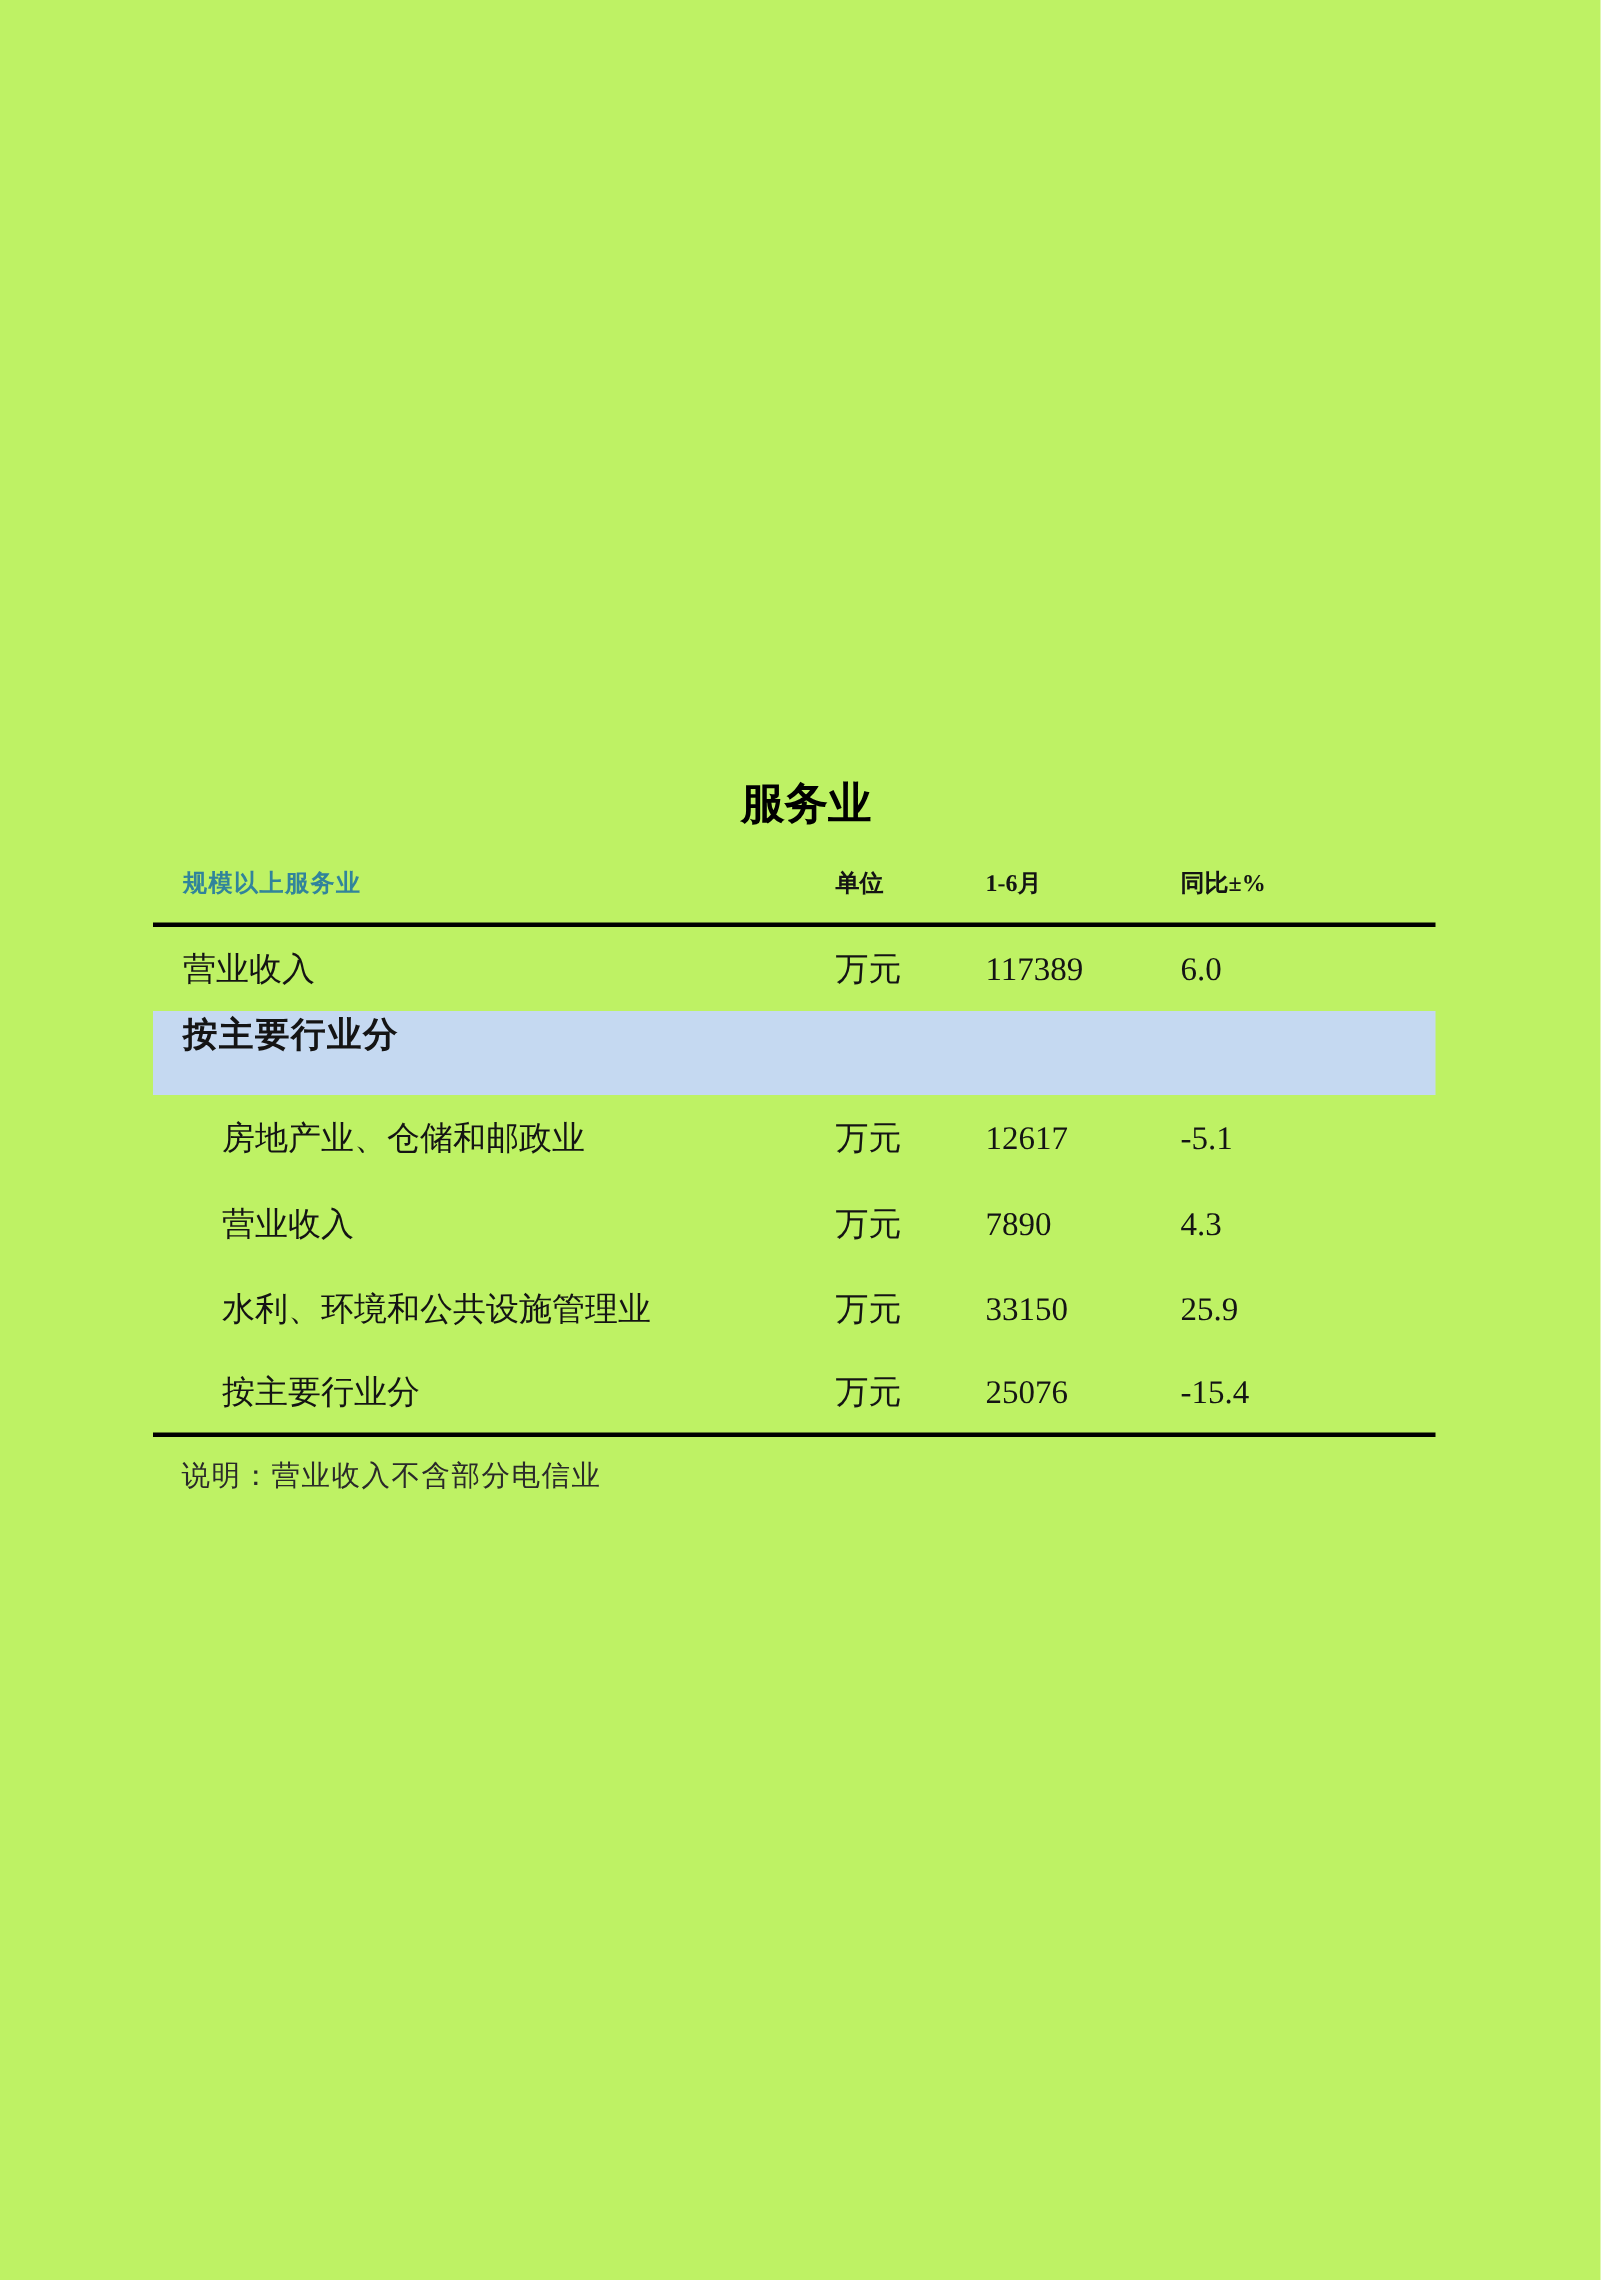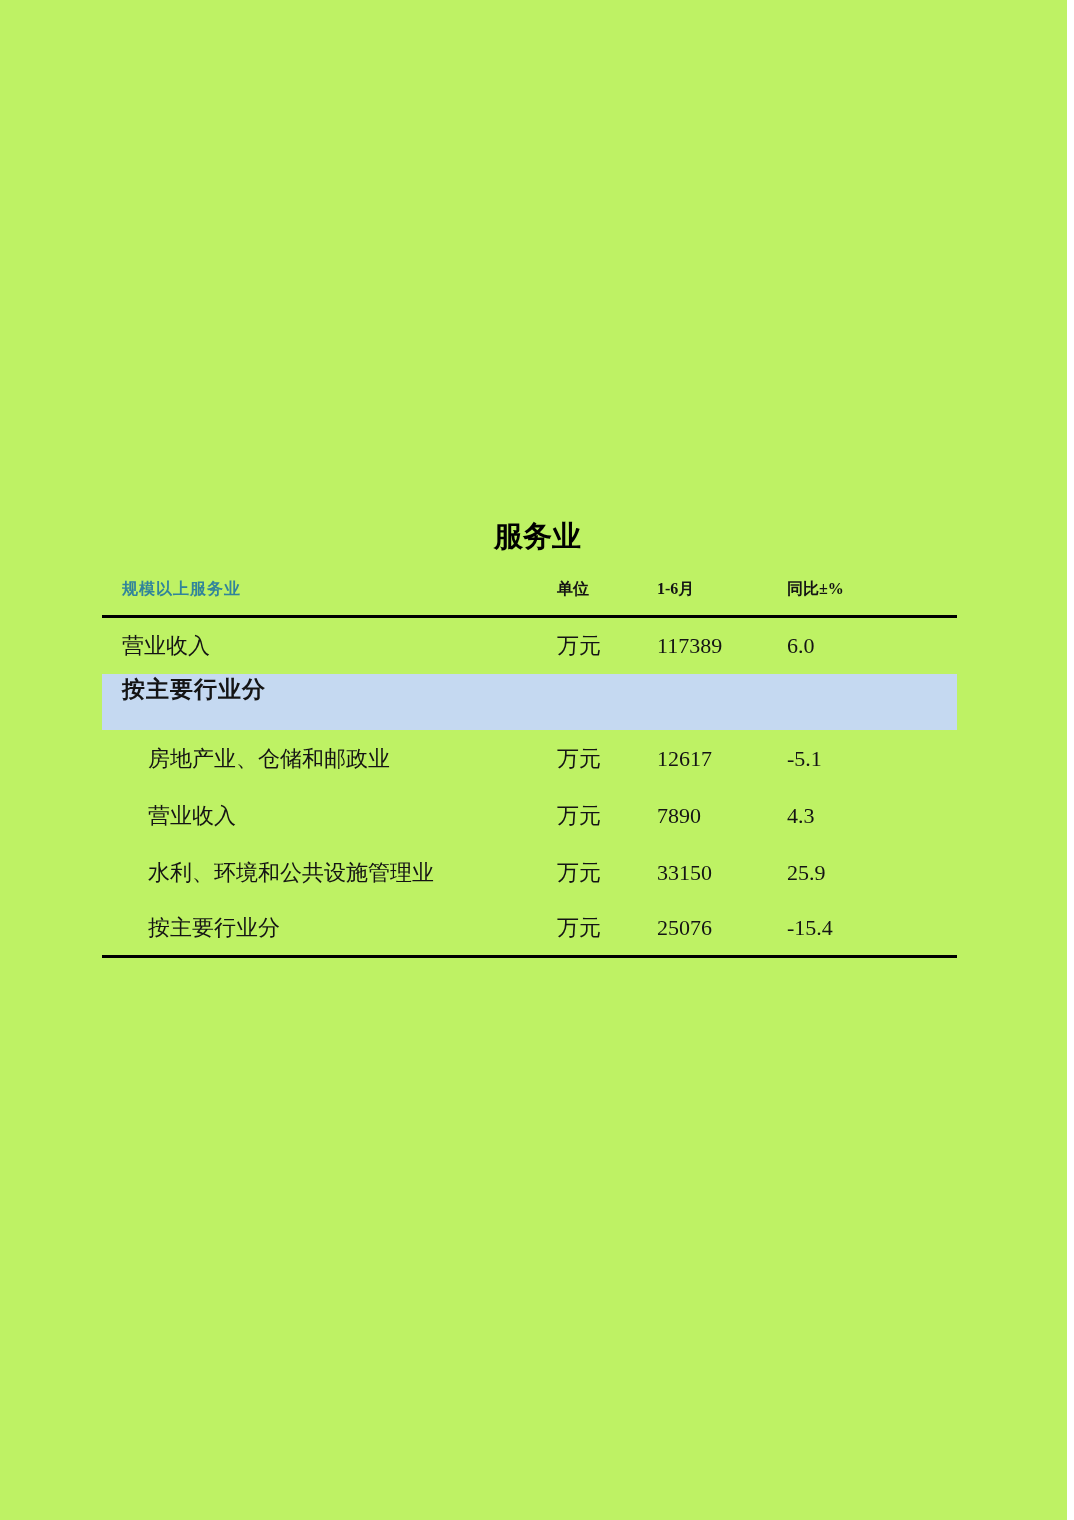--- a/index.html
+++ b/index.html
@@ -123,15 +123,16 @@
 
     <div class="grid-row trow indent r6">
       <div class="cell label">按主要行业分</div>
       <div class="cell center">万元</div>
       <div class="cell center">25076</div>
       <div class="cell center">-15.4</div>
     </div>
 
     <div class="rule"></div>
 
+    <div class="footnote">说明：营业收入不含部分电信业</div>
 
   </div>
 </div>
 
 </body></html>

